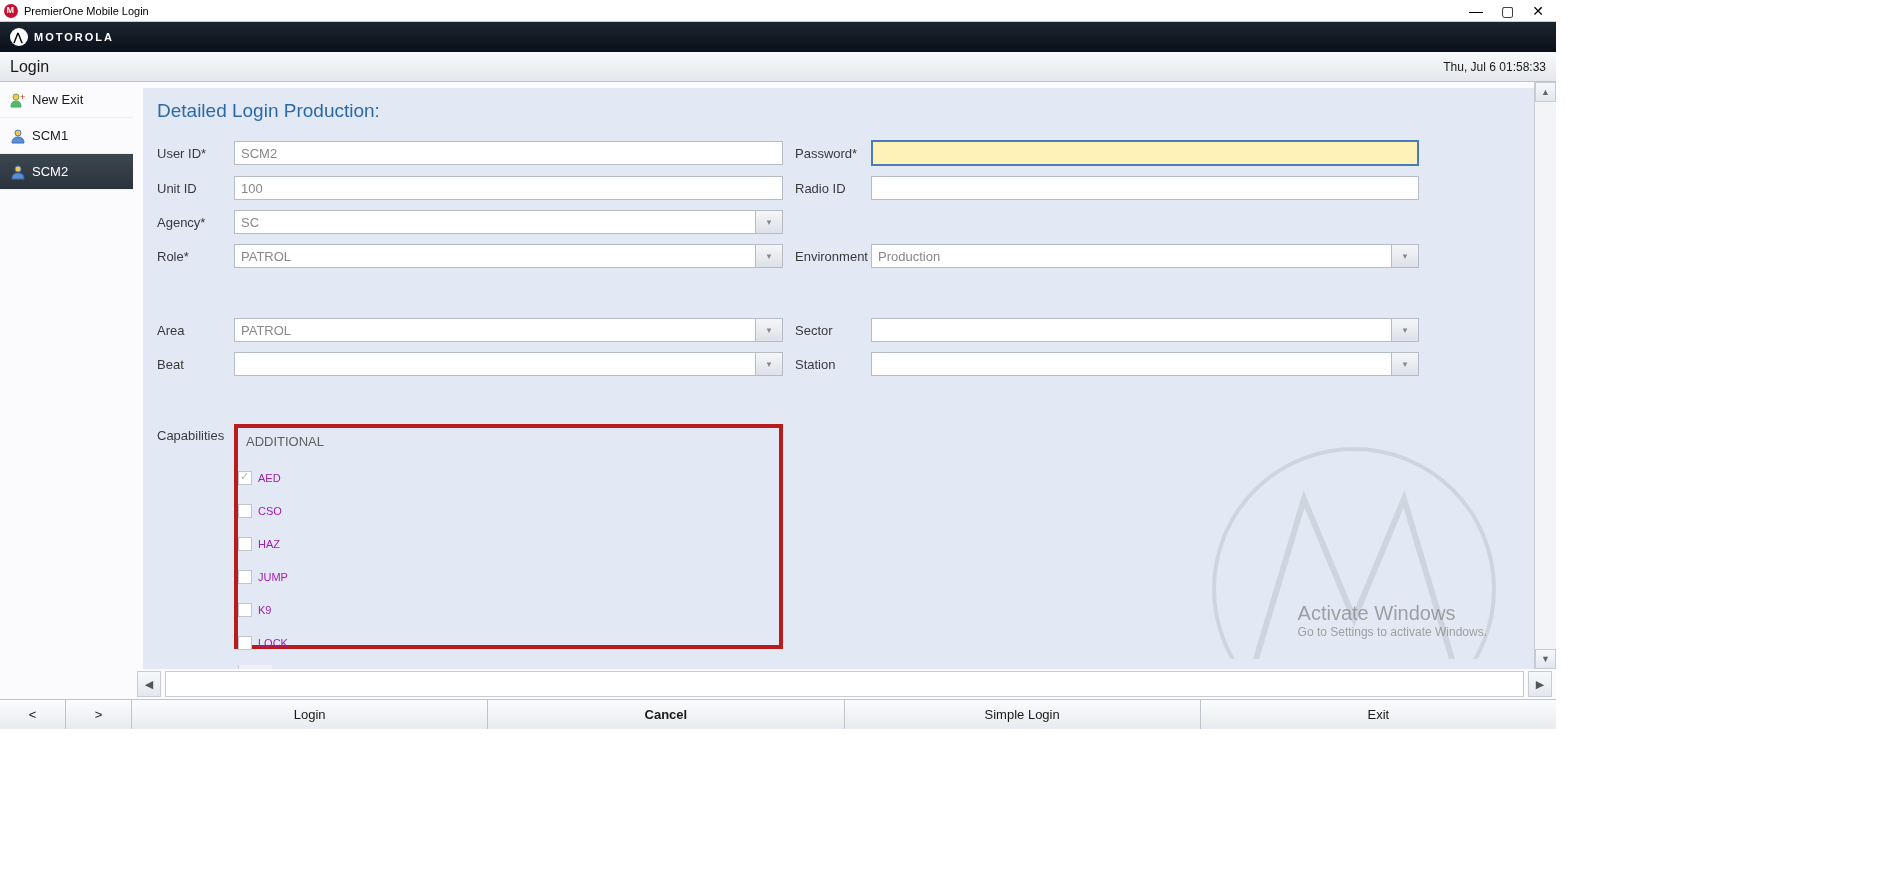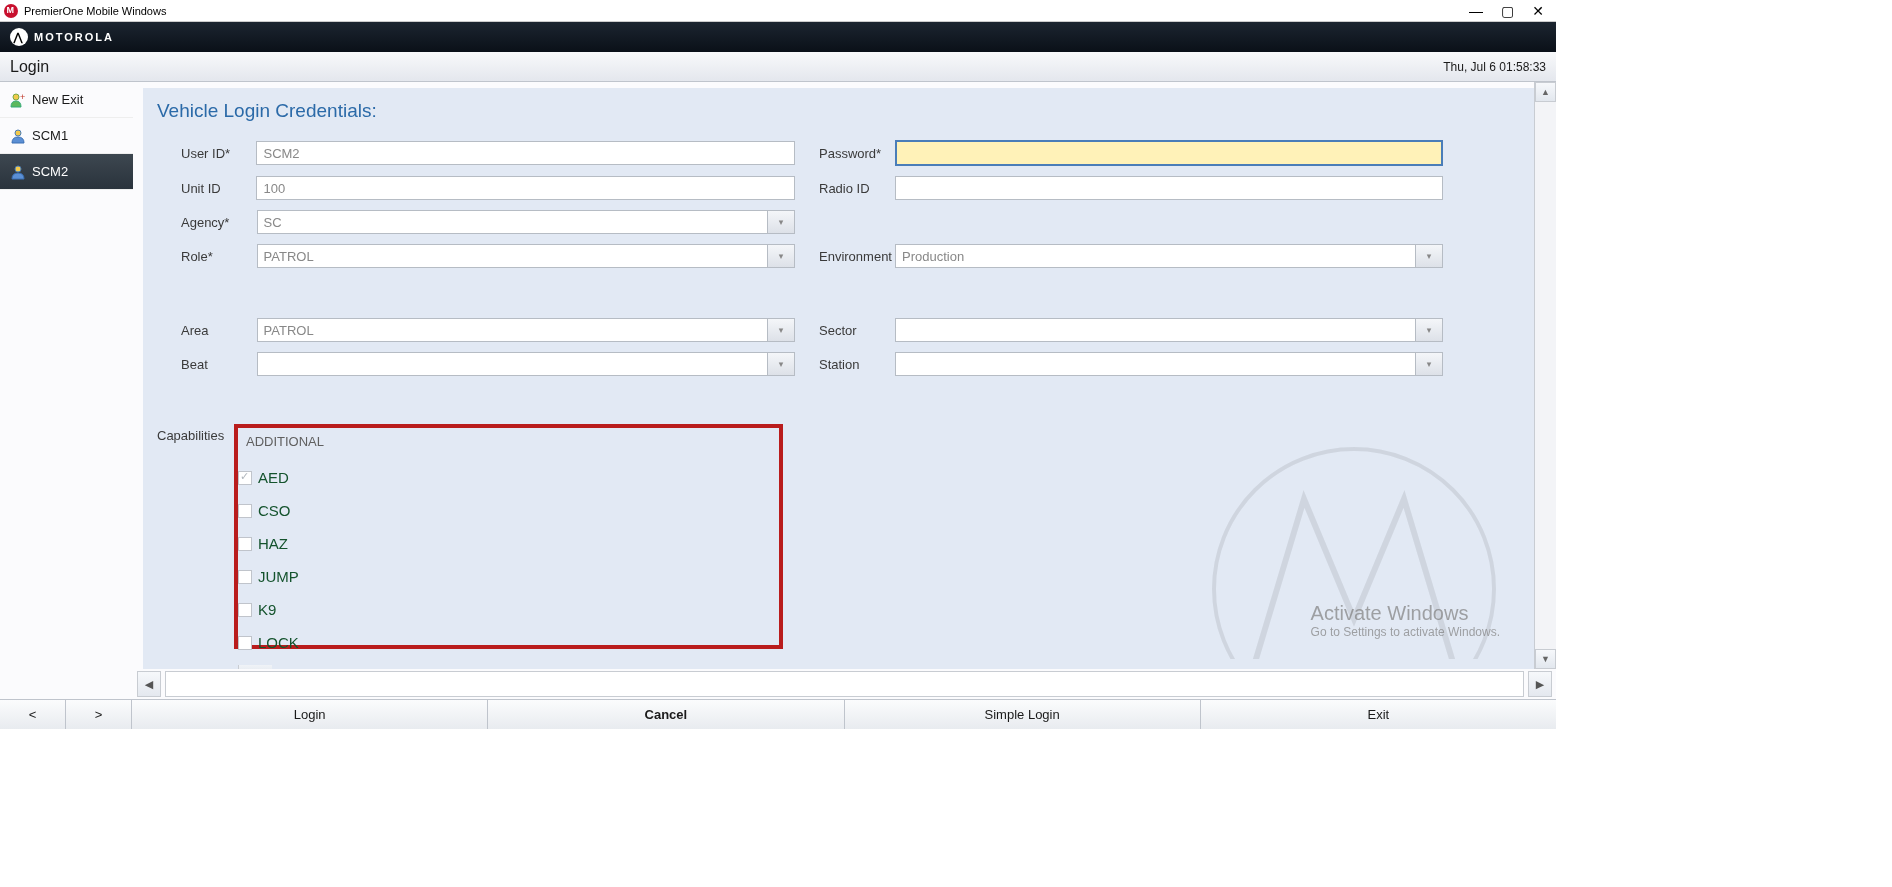--- a/index.html
+++ b/index.html
@@ -31,75 +31,75 @@
 .sidebar-item.active { background: linear-gradient(to bottom, #3d4750, #2a333c); color: #fff; }
 
 .content-area { flex: 1; display: flex; flex-direction: column; overflow: hidden; position: relative; }
 .content-scroll { flex: 1; display: flex; overflow: hidden; }
 .form-pane { flex: 1; background: #e2e9f4; margin: 6px 0 0 10px; padding: 12px 14px 0 14px; overflow: hidden; position: relative; }
 .form-title { color: #2b6aa8; font-size: 19px; margin-bottom: 18px; font-weight: normal; }
 .form-row { display: flex; margin-bottom: 10px; align-items: center; }
 .form-col { display: flex; align-items: center; }
 .form-col.left { width: 638px; }
 .form-col.right { flex: 1; }
-.field-lbl { width: 77px; font-size: 13px; color: #3a3a3a; margin-left: 24px; }
+.field-lbl { width: 77px; font-size: 13px; color: #3a3a3a; }
 .field-lbl.right-lbl { width: 76px; }
 .text-input, .combo-input { height: 24px; border: 1px solid #b6bcc4; background: #fff; font-size: 13px; padding: 2px 6px; color: #888; }
 .text-input { width: 549px; }
 .text-input.rt { width: 548px; }
 .password-input { background: #fff2b8; border: 2px solid #4a7db8; width: 548px; height: 26px; color: #000; }
 .combo-wrap { display: flex; width: 549px; }
 .combo-wrap.rt { width: 548px; }
 .combo-input { flex: 1; border-right: none; }
 .combo-btn { width: 28px; height: 24px; background: linear-gradient(to bottom, #f4f6f9, #dde1e8); border: 1px solid #b6bcc4; display: flex; align-items: center; justify-content: center; cursor: pointer; }
 .combo-btn::after { content: "▾"; font-size: 9px; color: #888; }
 
 .caps-row { display: flex; margin-top: 48px; }
 .caps-lbl { width: 77px; font-size: 13px; color: #3a3a3a; padding-top: 4px; }
 .caps-box { width: 549px; height: 225px; border: 4px solid #b91c1c; background: #e2e9f4; display: flex; flex-direction: column; }
 .caps-left-col { width: 132px; padding: 6px 8px; font-size: 13px; color: #606060; }
 .caps-list { flex: 1; padding: 6px 0; }
-.cap-item { display: flex; align-items: center; height: 33px; padding-left: 0px; font-size: 15px; color: #14532d; }
+.cap-item { display: flex; align-items: center; height: 33px; padding-left: 0px; font-size: 11px; color: #a21caf; }
 .cap-check { width: 14px; height: 14px; border: 1px solid #c0c4cb; background: #fff; margin-right: 6px; position: relative; }
 .cap-check.checked::after { content: "✓"; color: #b0b6bd; font-size: 11px; position: absolute; top: -2px; left: 1px; }
 .caps-scroll { width: 34px; border-left: 1px solid #c8ccd2; display: flex; flex-direction: column; }
 .caps-scroll-btn { height: 14px; background: linear-gradient(to bottom,#f0f3f7,#dde2ea); border-bottom: 1px solid #c8ccd2; display:flex; align-items:center; justify-content:center; font-size:8px; color:#888; }
 .caps-scroll-track { flex: 1; background: #f0f3f7; position: relative; }
 .caps-thumb { position:absolute; top:74px; left:0; right:0; height:76px; background: linear-gradient(to bottom,#f6f8fb,#e4e8ef); border:1px solid #c8ccd2; }
 
 .vscroll-rail { width: 22px; background: #f0f0f0; border-left: 1px solid #c8ccd2; display: flex; flex-direction: column; }
 .vscroll-btn { height: 20px; background: linear-gradient(to bottom,#f6f8fb,#e2e7ee); border: 1px solid #c8ccd2; display:flex; align-items:center; justify-content:center; font-size:9px; color:#666; }
 .vscroll-track { flex:1; background: #f3f4f7; }
 .vscroll-rail .spacer { flex:1; }
 
 
 .hscroll { height: 30px; display: flex; align-items: center; padding: 2px 4px; background: #fbfbfd; }
 .hscroll-btn { width: 24px; height: 26px; background: linear-gradient(to bottom,#f6f8fb,#e4e8ef); border:1px solid #c8ccd2; display:flex; align-items:center; justify-content:center; font-size:11px; color:#555; }
 .hscroll-track { flex:1; height: 26px; background: #fff; border:1px solid #c8ccd2; margin: 0 4px; position: relative; }
 
 
 .watermark { position: absolute; right: 10px; bottom: 10px; width: 340px; height: 220px; opacity: 0.08; pointer-events: none; }
-.activate { position: absolute; right: 34px; bottom: 30px; color: #808080; text-align: left; opacity: .7; pointer-events: none; }
+.activate { position: absolute; right: 47px; bottom: 30px; color: #808080; text-align: left; opacity: .7; pointer-events: none; }
 .activate .big { font-size: 20px; }
 .activate .small { font-size: 12px; }
 
 
 .cmdbar { height: 30px; background: linear-gradient(to bottom,#fbfcfd,#e8ebef); border-top: 1px solid #bfc4cc; display: flex; }
 .cmdbtn { border-right: 1px solid #bfc4cc; display:flex; align-items:center; justify-content:center; font-size: 13px; color:#1a1a1a; cursor:pointer; }
 .cmdbtn.small { width: 66px; }
 .cmdbtn.wide { flex: 1; }
 .cmdbtn.bold { font-weight: bold; }
 .cmdbtn:last-child { border-right: none; }
 </style>
 </head>
 <body>
 
 <div class="titlebar">
   <div class="titlebar-icon"></div>
-  <div class="titlebar-text">PremierOne Mobile Windows</div>
+  <div class="titlebar-text">PremierOne Mobile Login</div>
   <div class="titlebar-controls">
     <span>—</span>
     <span>▢</span>
     <span>✕</span>
   </div>
 </div>
 
 <div class="brandbar">
   <div class="brand-logo">
     <span class="brand-logo-icon">⋀</span>
@@ -136,21 +136,21 @@
           <path d="M2 15 Q2 9 8 9 Q14 9 14 15 Z" fill="#5b8fd4" stroke="#3a6fb4"></path>
         </svg>
       <span>SCM2</span>
     </div>
   </div>
 
   <div class="content-area">
     <div class="content-scroll">
       <div class="form-pane">
 
-        <div class="form-title">Vehicle Login Credentials:</div>
+        <div class="form-title">Detailed Login Production:</div>
 
         <div class="form-row">
           <div class="form-col left">
             <div class="field-lbl">User ID*</div>
             <input class="text-input" value="SCM2" style="">
           </div>
           <div class="form-col right">
             <div class="field-lbl right-lbl">Password*</div>
             <input type="password" class="text-input rt password-input" value="" style="">
           </div>

